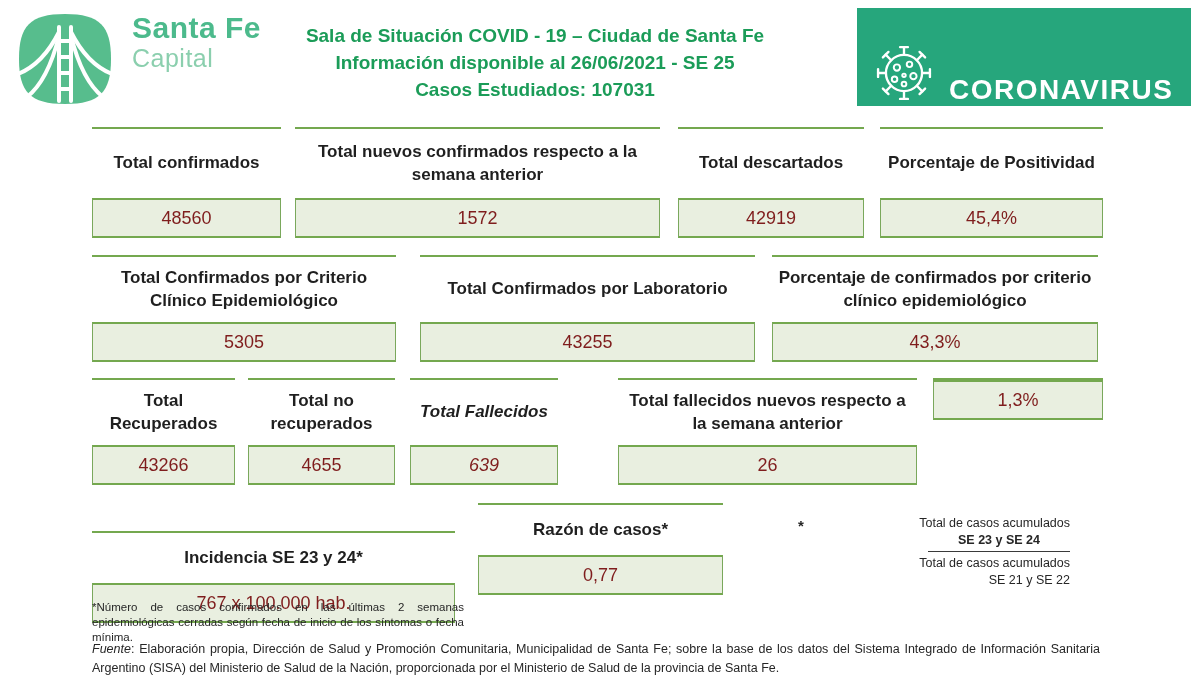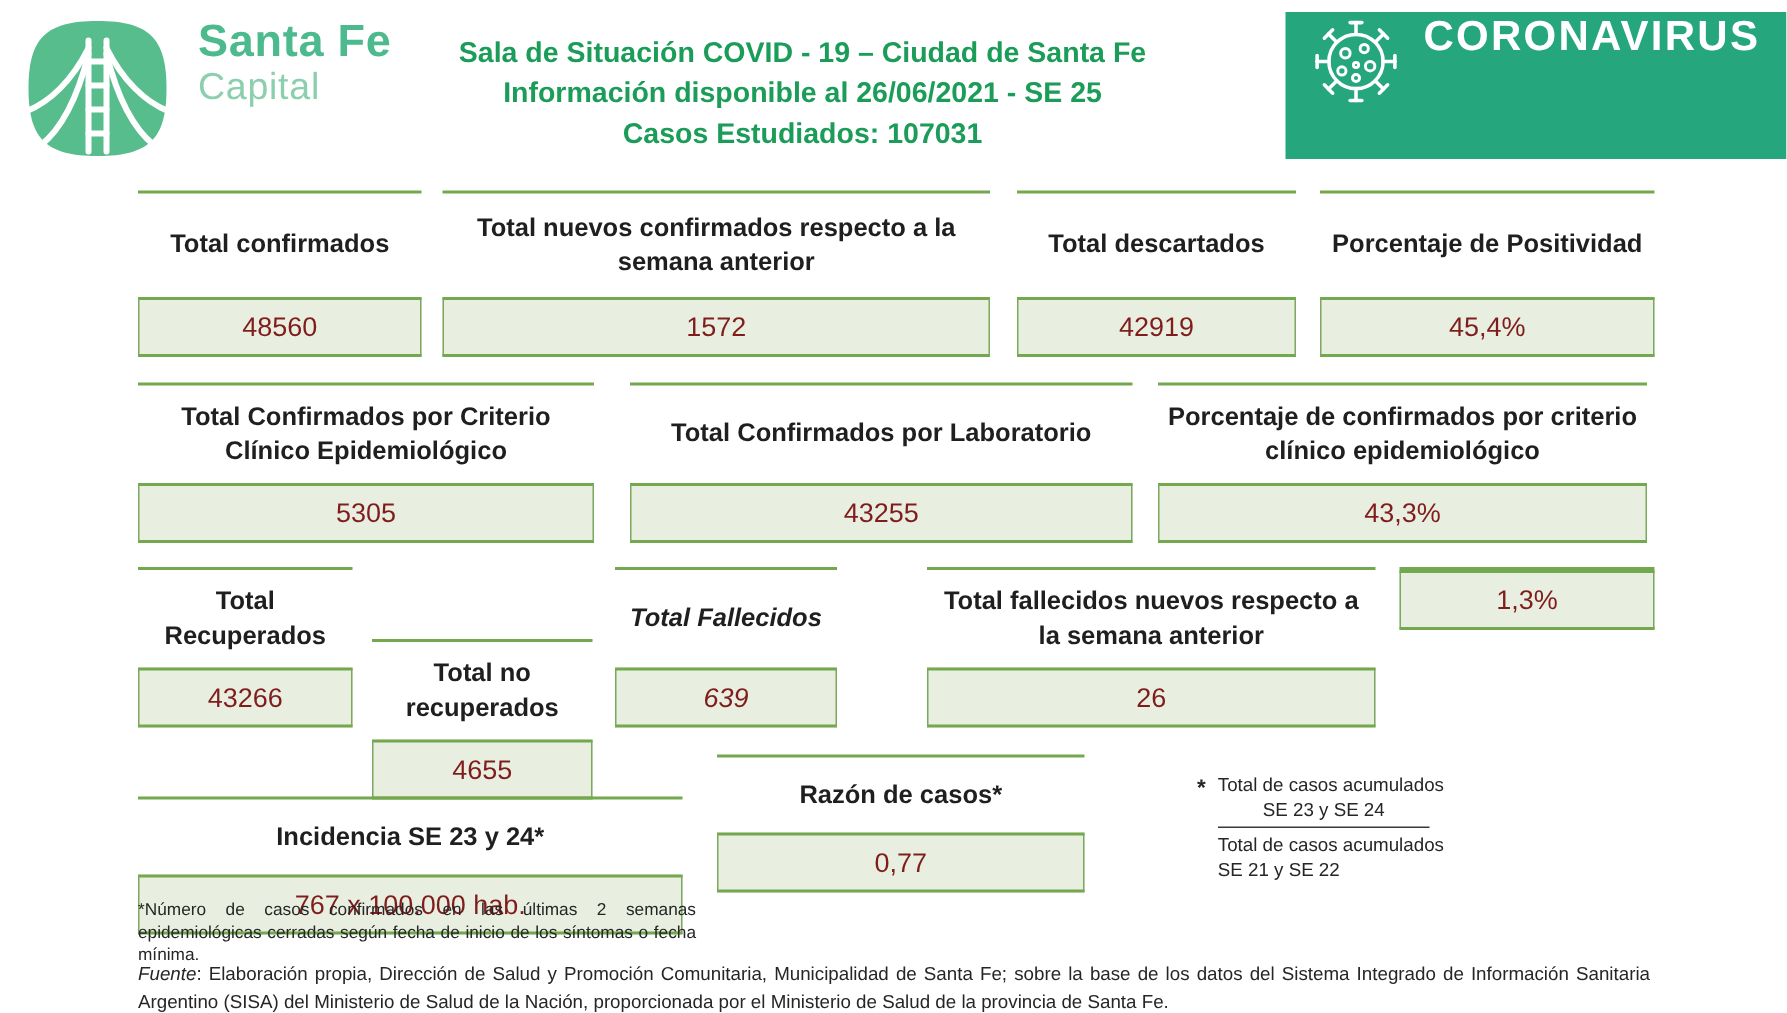--- a/index.html
+++ b/index.html
@@ -12,21 +12,21 @@
   .logo { position:absolute; left:14px; top:12px; display:flex; gap:16px; }
   .logo-icon { width:102px; height:94px; }
   .logo-name { font-size:30px; font-weight:bold; color:#4cba8c; line-height:1.05; letter-spacing:.5px;}
   .logo-sub  { font-size:25px; font-weight:500; color:#8bcfae; line-height:1.15; letter-spacing:.5px;}
   .header-title {
     position:absolute; left:280px; top:22px; width:510px; text-align:center;
     color:#1b9c58; font-weight:bold; font-size:19px; line-height:27px;
   }
   .banner {
     position:absolute; left:857px; top:8px; width:334px; height:98px;
-    background:#26a67c; display:flex; align-items:flex-start; padding-left:14px;
+    background:#26a67c; display:flex; align-items:flex-end; padding-left:14px;
   }
   .banner-icon { width:66px; height:66px; flex:0 0 auto; }
   .banner-label { color:#fff; font-weight:bold; font-size:28px; letter-spacing:1.5px; margin-left:12px; }
   
   .card { position:absolute; border-top:2px solid #74a84f; display:flex; flex-direction:column; }
   .card-title {
     flex:1; display:flex; align-items:center; justify-content:center; text-align:center;
     font-weight:bold; font-size:17px; line-height:1.3; color:#1f1f1f; padding:2px 4px;
   }
   .card-value {
@@ -40,34 +40,34 @@
   .rC { top:378px; height:107px; }
   .rD { top:503px; height:92px;  }
   .c0 { left:92px;  width:189px; }
   .c1 { left:295px; width:365px; }
   .c2 { left:678px; width:186px; }
   .c3 { left:880px; width:223px; }
   .c4 { left:92px;  width:304px; }
   .c5 { left:420px; width:335px; }
   .c6 { left:772px; width:326px; }
   .c7 { left:92px;  width:143px; }
-  .c8 { left:248px; width:147px;margin-top:48px; }
+  .c8 { left:248px; width:147px; }
   .c9 { left:410px; width:148px;font-style:italic; }
   .c10{ left:618px; width:299px; }
   .c11{ left:933px; width:170px; }
   .c12{ left:92px;  width:363px;margin-top:28px; }
   .c13{ left:478px; width:245px; }
   
   .ratio-note {
     position:absolute; left:798px; top:515px; width:272px;
     display:flex; align-items:flex-start; font-size:12.5px; color:#262626;
   }
   .ratio-asterisk { font-weight:bold; font-size:15px; margin:2px 8px 0 0; }
-  .fraction { flex:1; text-align:left; line-height:17px; }
-  .frac-top-2 { display:inline-block; border-bottom:1.4px solid #3a3a3a; padding:0 30px 2px 30px; }
+  .fraction { flex:1; text-align:right; line-height:17px; }
+  .frac-top-2 { display:inline-block; border-bottom:1.4px solid #3a3a3a; padding:0 30px 2px 30px;font-weight:bold; }
   .frac-bottom-1 { margin-top:3px; }
   
   .footnote {
     position:absolute; left:92px; top:600px; width:372px;
     font-size:11.5px; line-height:15px; color:#262626; text-align:justify;
   }
   .source {
     position:absolute; left:92px; top:640px; width:1008px;
     font-size:12.5px; line-height:19px; color:#262626; text-align:justify;
   }

